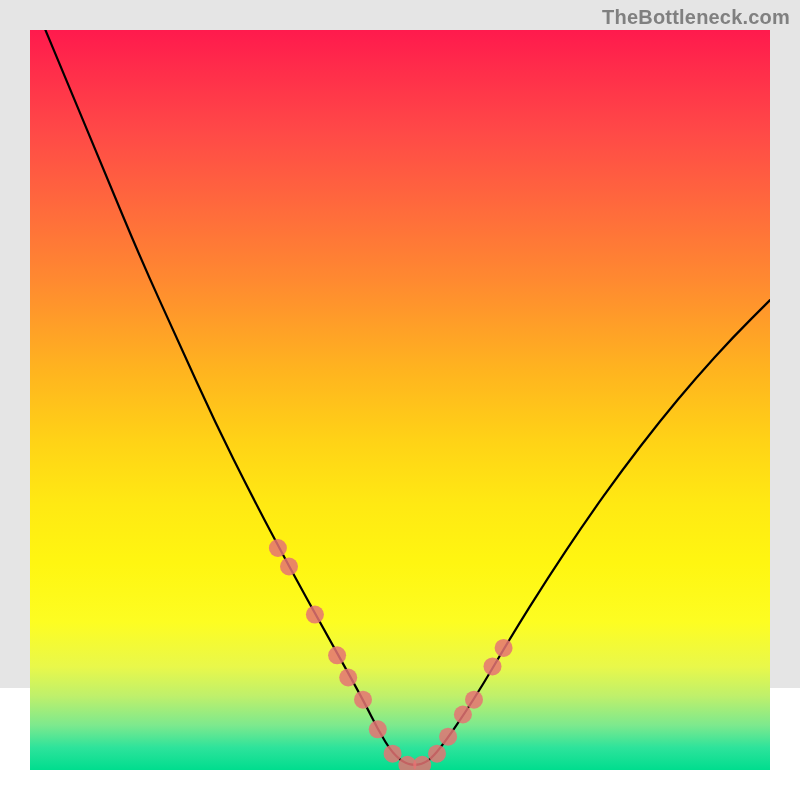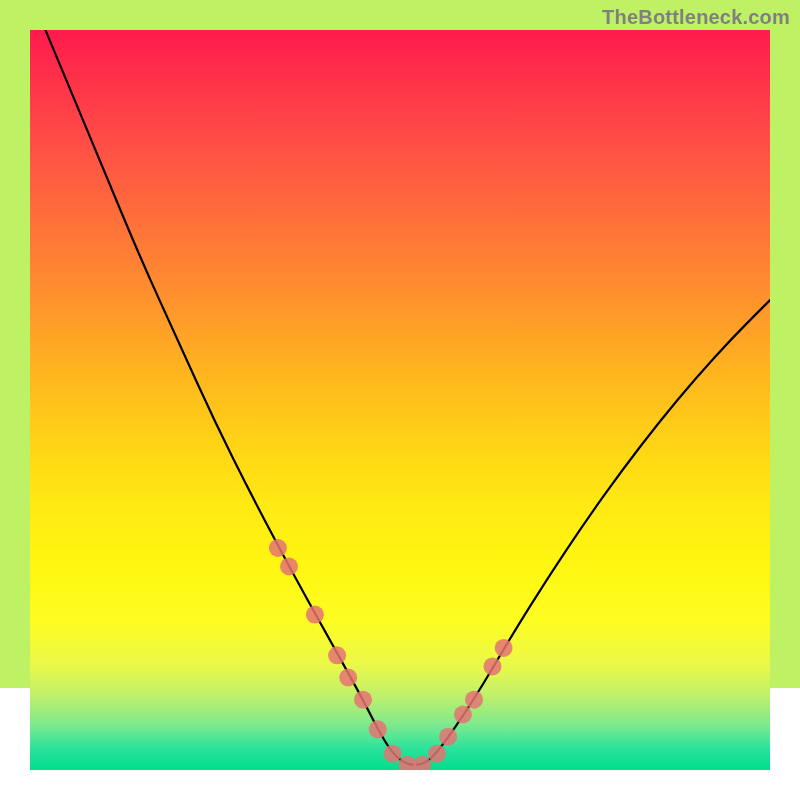--- a/index.html
+++ b/index.html
@@ -7,21 +7,21 @@
     padding: 0;
     width: 800px;
     height: 800px;
     overflow: hidden;
     font-family: Arial, Helvetica, sans-serif;
   }
   .stage {
     position: relative;
     width: 800px;
     height: 688px;
-    background: #bef264;
+    background: #e5e5e5;
   }
   .plot-area {
     position: absolute;
     left: 30px;
     top: 30px;
     width: 740px;
     height: 740px;
     
     background: linear-gradient(
       to bottom,

